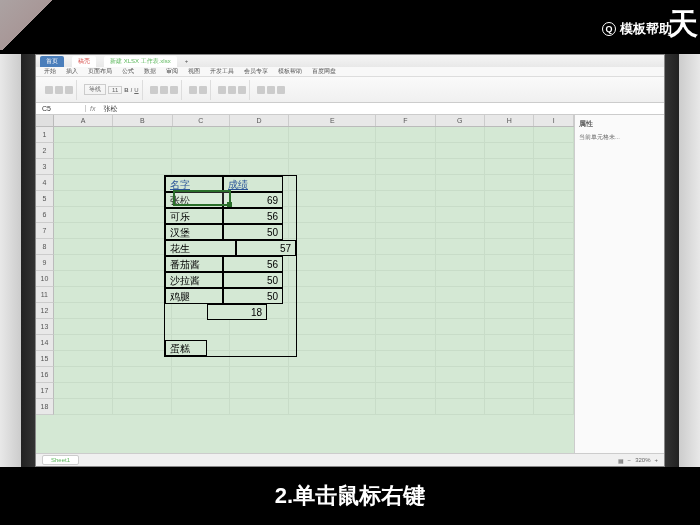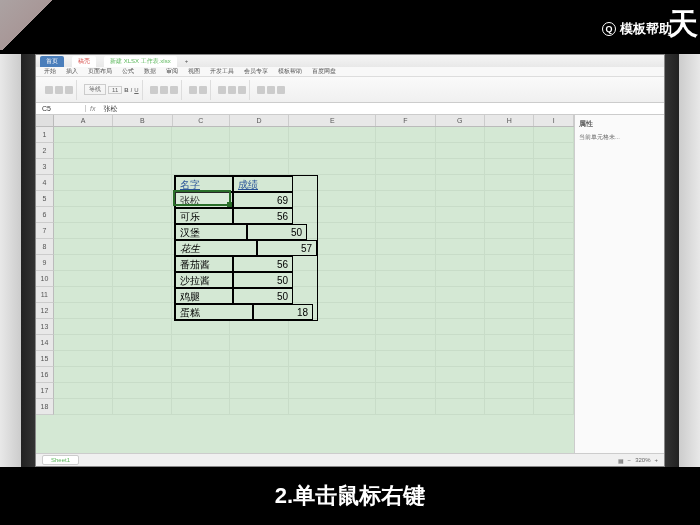--- a/index.html
+++ b/index.html
@@ -367,55 +367,55 @@
             <div class="cell" style="width: 60px;"></div>
             <div class="cell" style="width: 58px;"></div>
             <div class="cell" style="width: 60px;"></div>
             <div class="cell" style="width: 88px;"></div>
             <div class="cell" style="width: 60px;"></div>
             <div class="cell" style="width: 50px;"></div>
             <div class="cell" style="width: 50px;"></div>
             <div class="cell" style="width: 40px;"></div>
           </div>
         </div>
-      <div id="datatable" class="data-table" style="left: 138px; top: 60px;">
+      <div id="datatable" class="data-table" style="left: 128px; top: 60px;">
           <div class="dt-row">
             <div class="dt-cell head" style="width: 58px;">名字</div>
             <div class="dt-cell head" style="width: 60px;">成绩</div>
           </div>
           <div class="dt-row">
             <div class="dt-cell" style="width: 58px;">张松</div>
             <div class="dt-cell num" style="width: 60px;">69</div>
           </div>
           <div class="dt-row">
             <div class="dt-cell" style="width: 58px;">可乐</div>
             <div class="dt-cell num" style="width: 60px;">56</div>
           </div>
           <div class="dt-row">
-            <div class="dt-cell" style="width: 72px;">汉堡</div>
+            <div class="dt-cell" style="width: 58px;">汉堡</div>
             <div class="dt-cell num" style="width: 60px;">50</div>
           </div>
           <div class="dt-row">
-            <div class="dt-cell" style="width: 82px; font-style: italic;">花生</div>
+            <div class="dt-cell" style="width: 71px;">花生</div>
             <div class="dt-cell num" style="width: 60px;">57</div>
           </div>
           <div class="dt-row">
             <div class="dt-cell" style="width: 58px;">番茄酱</div>
             <div class="dt-cell num" style="width: 60px;">56</div>
           </div>
           <div class="dt-row">
             <div class="dt-cell" style="width: 58px;">沙拉酱</div>
             <div class="dt-cell num" style="width: 60px;">50</div>
           </div>
           <div class="dt-row">
             <div class="dt-cell" style="width: 58px;">鸡腿</div>
             <div class="dt-cell num" style="width: 60px;">50</div>
           </div>
           <div class="dt-row">
-            <div class="dt-cell" style="width: 78px;">蛋糕</div>
+            <div class="dt-cell" style="width: 42px; margin-top: 36px;">蛋糕</div>
             <div class="dt-cell num" style="width: 60px;">18</div>
           </div>
         </div>
       <div id="selection" class="selection" style="left: 137px; top: 75px; width: 58px; height: 16px;">
         <div class="sel-handle"></div>
       </div>
     </div>
     <div class="side-panel">
       <div class="side-title">属性</div>
       <div>当前单元格未...</div>

